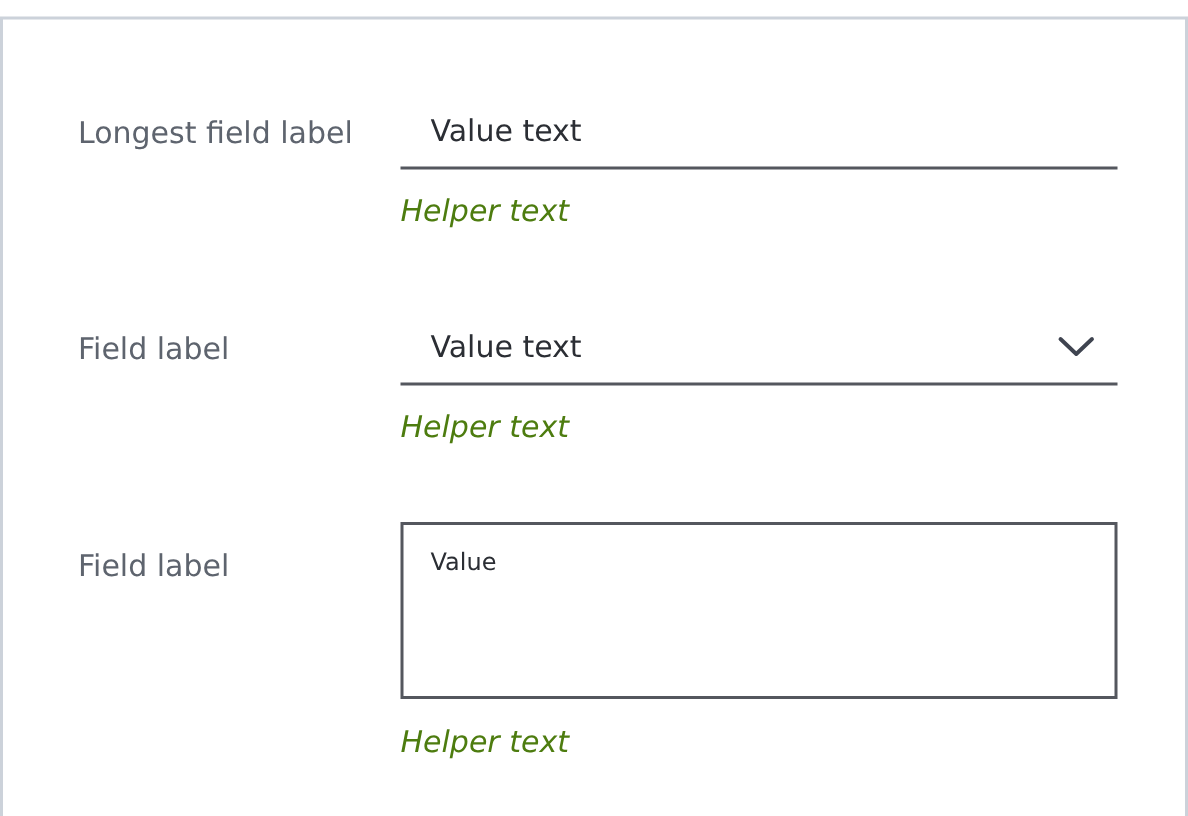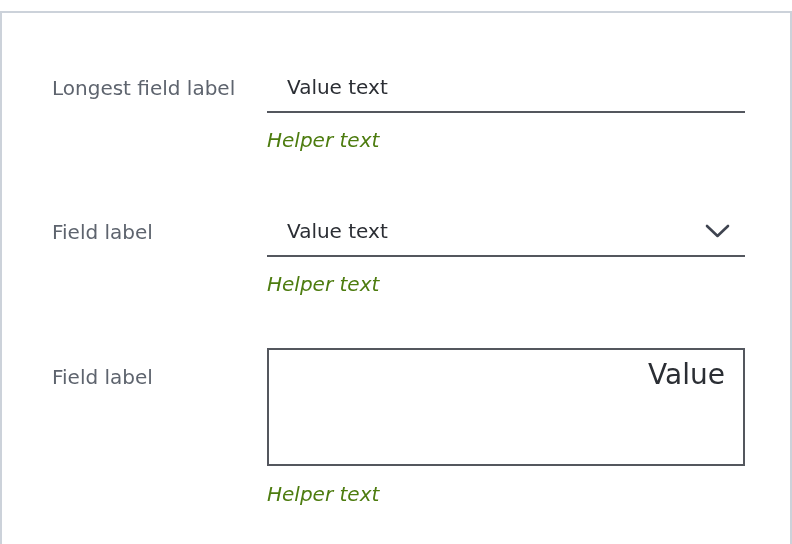--- a/index.html
+++ b/index.html
@@ -62,27 +62,26 @@
     width: 25px; height: 15px;
   }
 
   .textarea-input {
     display: block;
     width: 478px; height: 118px;
     padding: 11px 18px;
     border: 2px solid #54575e;
     background: #ffffff;
     font-family: "DejaVu Sans", "Liberation Sans", sans-serif;
-    font-size: 28px; line-height: 28px;
+    font-size: 16px; line-height: 28px;
     color: #2b2e34;
     resize: none;
     outline: none;
     border-radius: 0;
     overflow: hidden;
-    text-align: right;
   }
 
   .helper-text {
     margin-top: 14px;
     font-size: 20px; line-height: 26px;
     font-style: italic;
     color: #4d7c0f;
   }
   .row-3 .helper-text { margin-top: 15px; }
 </style>

